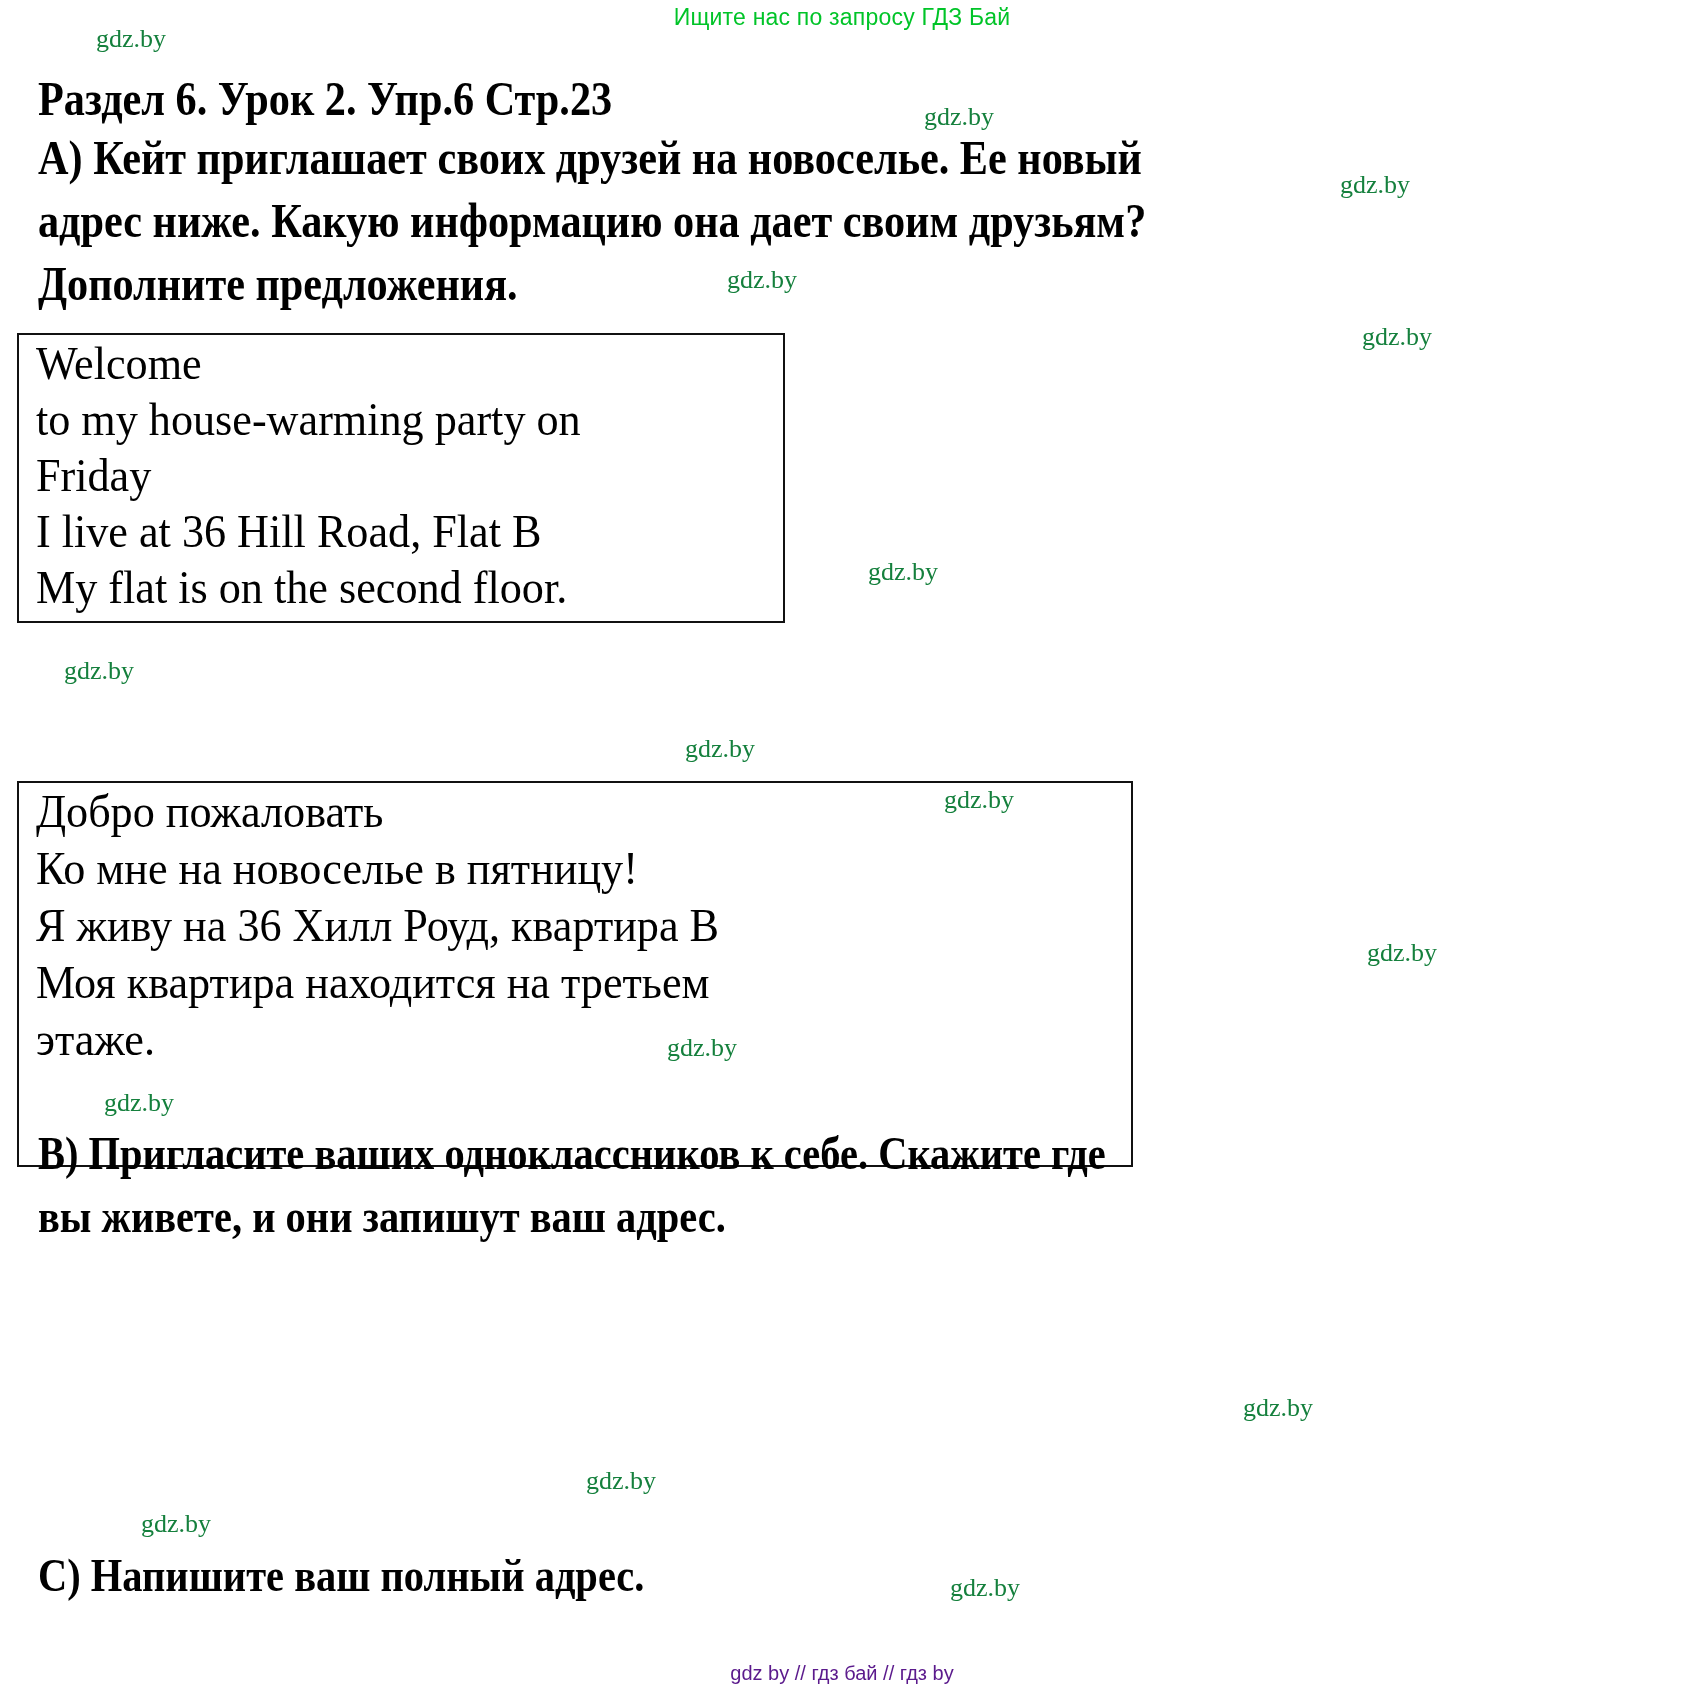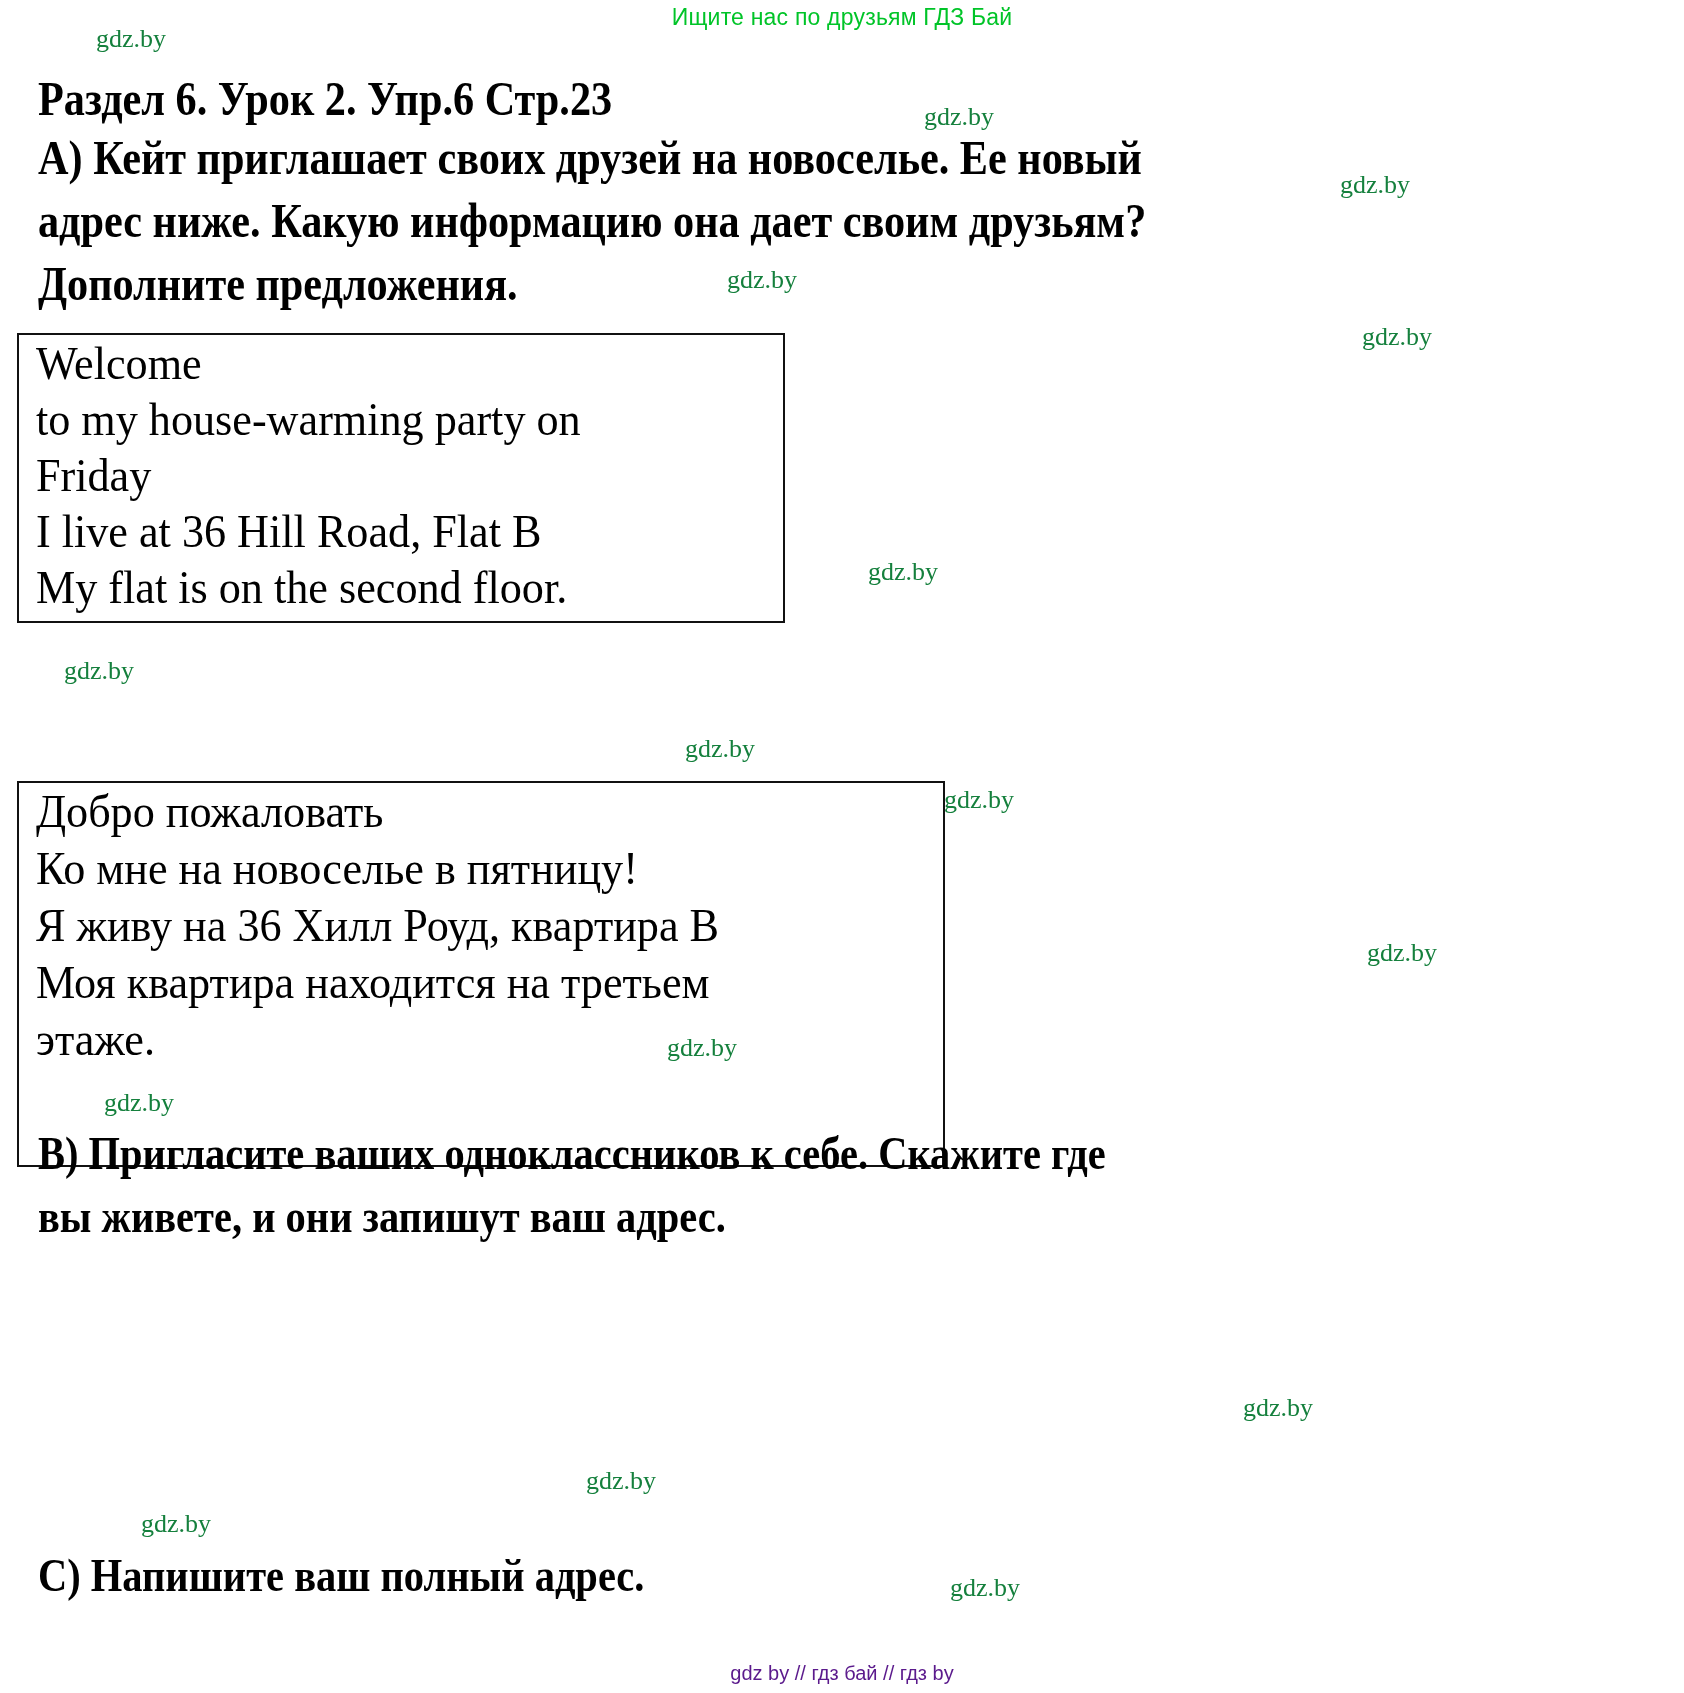--- a/index.html
+++ b/index.html
@@ -61,21 +61,21 @@
     font-weight: normal;
     color: #000000;
     white-space: nowrap;
     transform: scaleX(0.94);
     transform-origin: left top;
   }
 
   #box-en  { left: 17px; top: 333px;  width: 768px;  height: 290px; }
   #box-en .line { font-size: 47px; line-height: 56px; padding-left: 18px; }
 
-  #box-ru  { left: 17px; top: 781px;  width: 928px;  height: 386px; }
+  #box-ru  { left: 17px; top: 781px;  width: 1116px;  height: 386px; }
   #box-ru .line { font-size: 47px; line-height: 57px; padding-left: 18px; }
 
   #box-ans { left: 17px; top: 1336px; width: 1650px; height: 127px; }
   #box-ans .line { font-size: 47px; line-height: 58px; padding-left: 18px; }
 
   .box-inner { }
 
   
   .wm {
     position: absolute;
@@ -95,21 +95,21 @@
     font-family: "Liberation Sans", "DejaVu Sans", sans-serif;
     font-size: 20px;
     white-space: nowrap;
   }
 </style>
 </head>
 <body>
 
 <div id="page">
 
-  <div class="promo" style="color: rgb(0, 196, 40);">Ищите нас по друзьям ГДЗ Бай</div>
+  <div class="promo" style="color: rgb(0, 196, 40);">Ищите нас по запросу ГДЗ Бай</div>
 
   <div id="watermark-layer">
       <div class="wm" style="left: 96px; top: 24px; font-size: 26px;">gdz.by</div>
       <div class="wm" style="left: 924px; top: 102px; font-size: 26px;">gdz.by</div>
       <div class="wm" style="left: 1340px; top: 170px; font-size: 26px;">gdz.by</div>
       <div class="wm" style="left: 727px; top: 265px; font-size: 26px;">gdz.by</div>
       <div class="wm" style="left: 1362px; top: 322px; font-size: 26px;">gdz.by</div>
       <div class="wm" style="left: 868px; top: 557px; font-size: 26px;">gdz.by</div>
       <div class="wm" style="left: 64px; top: 656px; font-size: 26px;">gdz.by</div>
       <div class="wm" style="left: 685px; top: 734px; font-size: 26px;">gdz.by</div>

